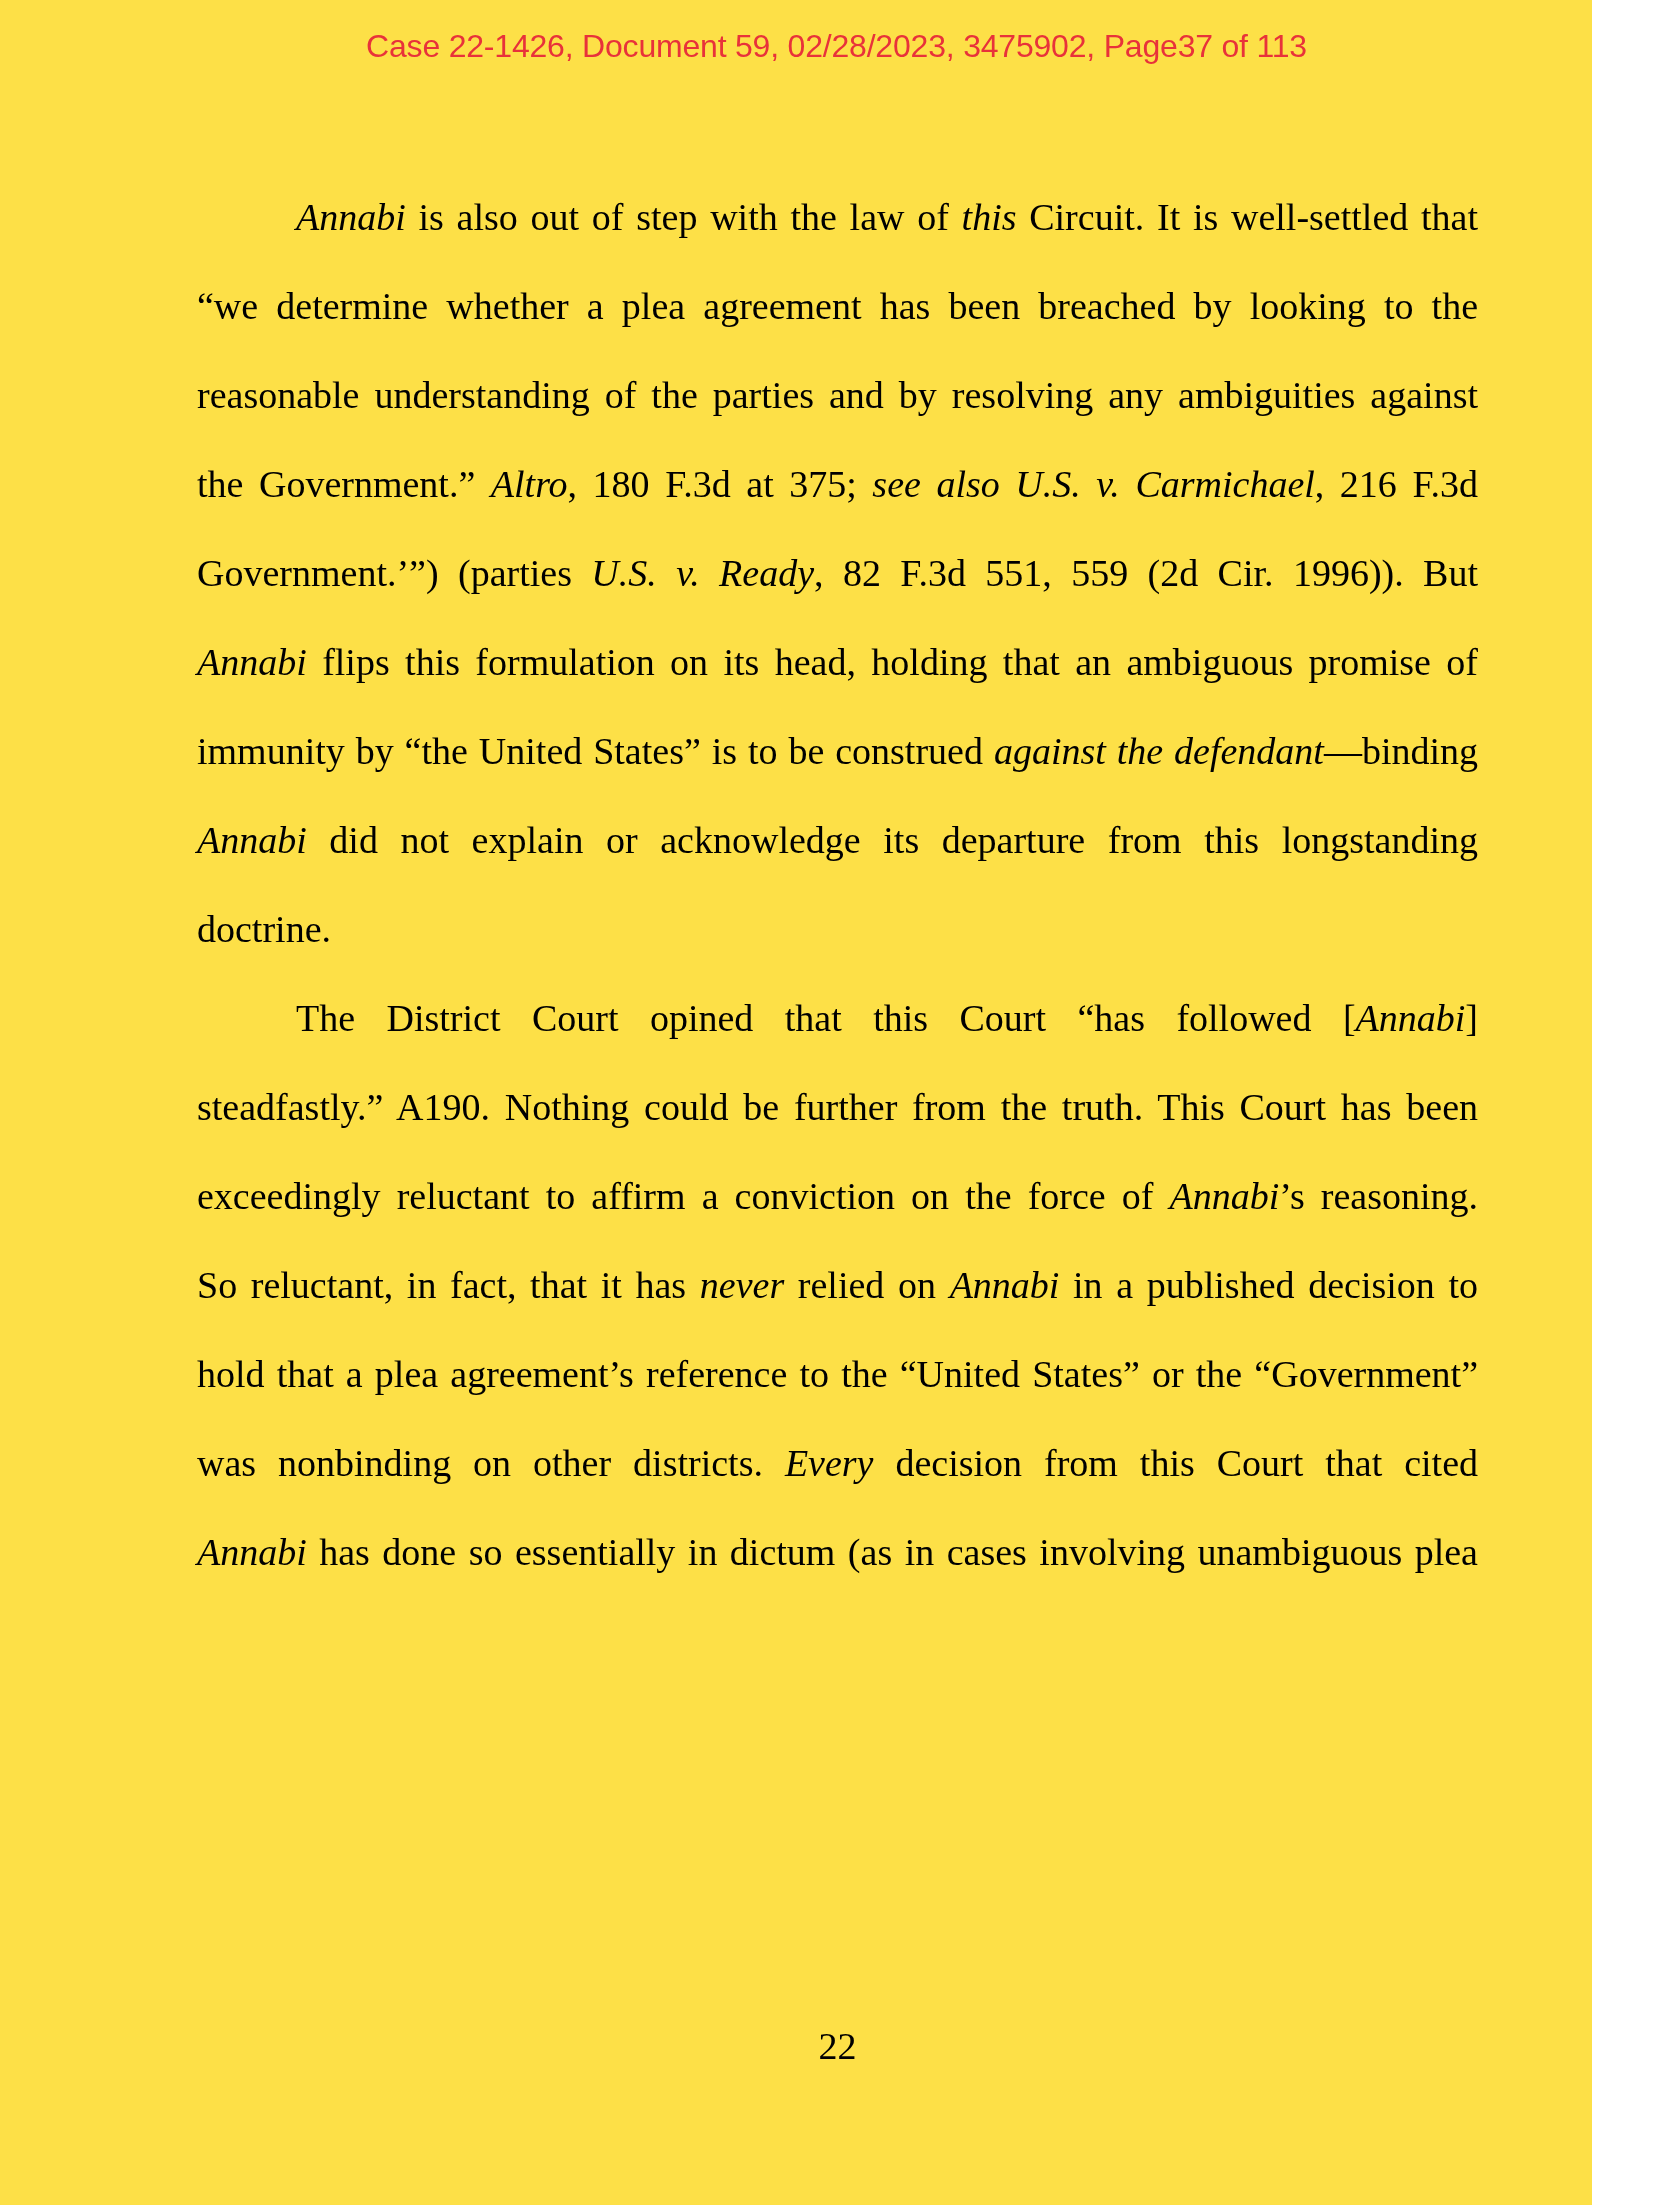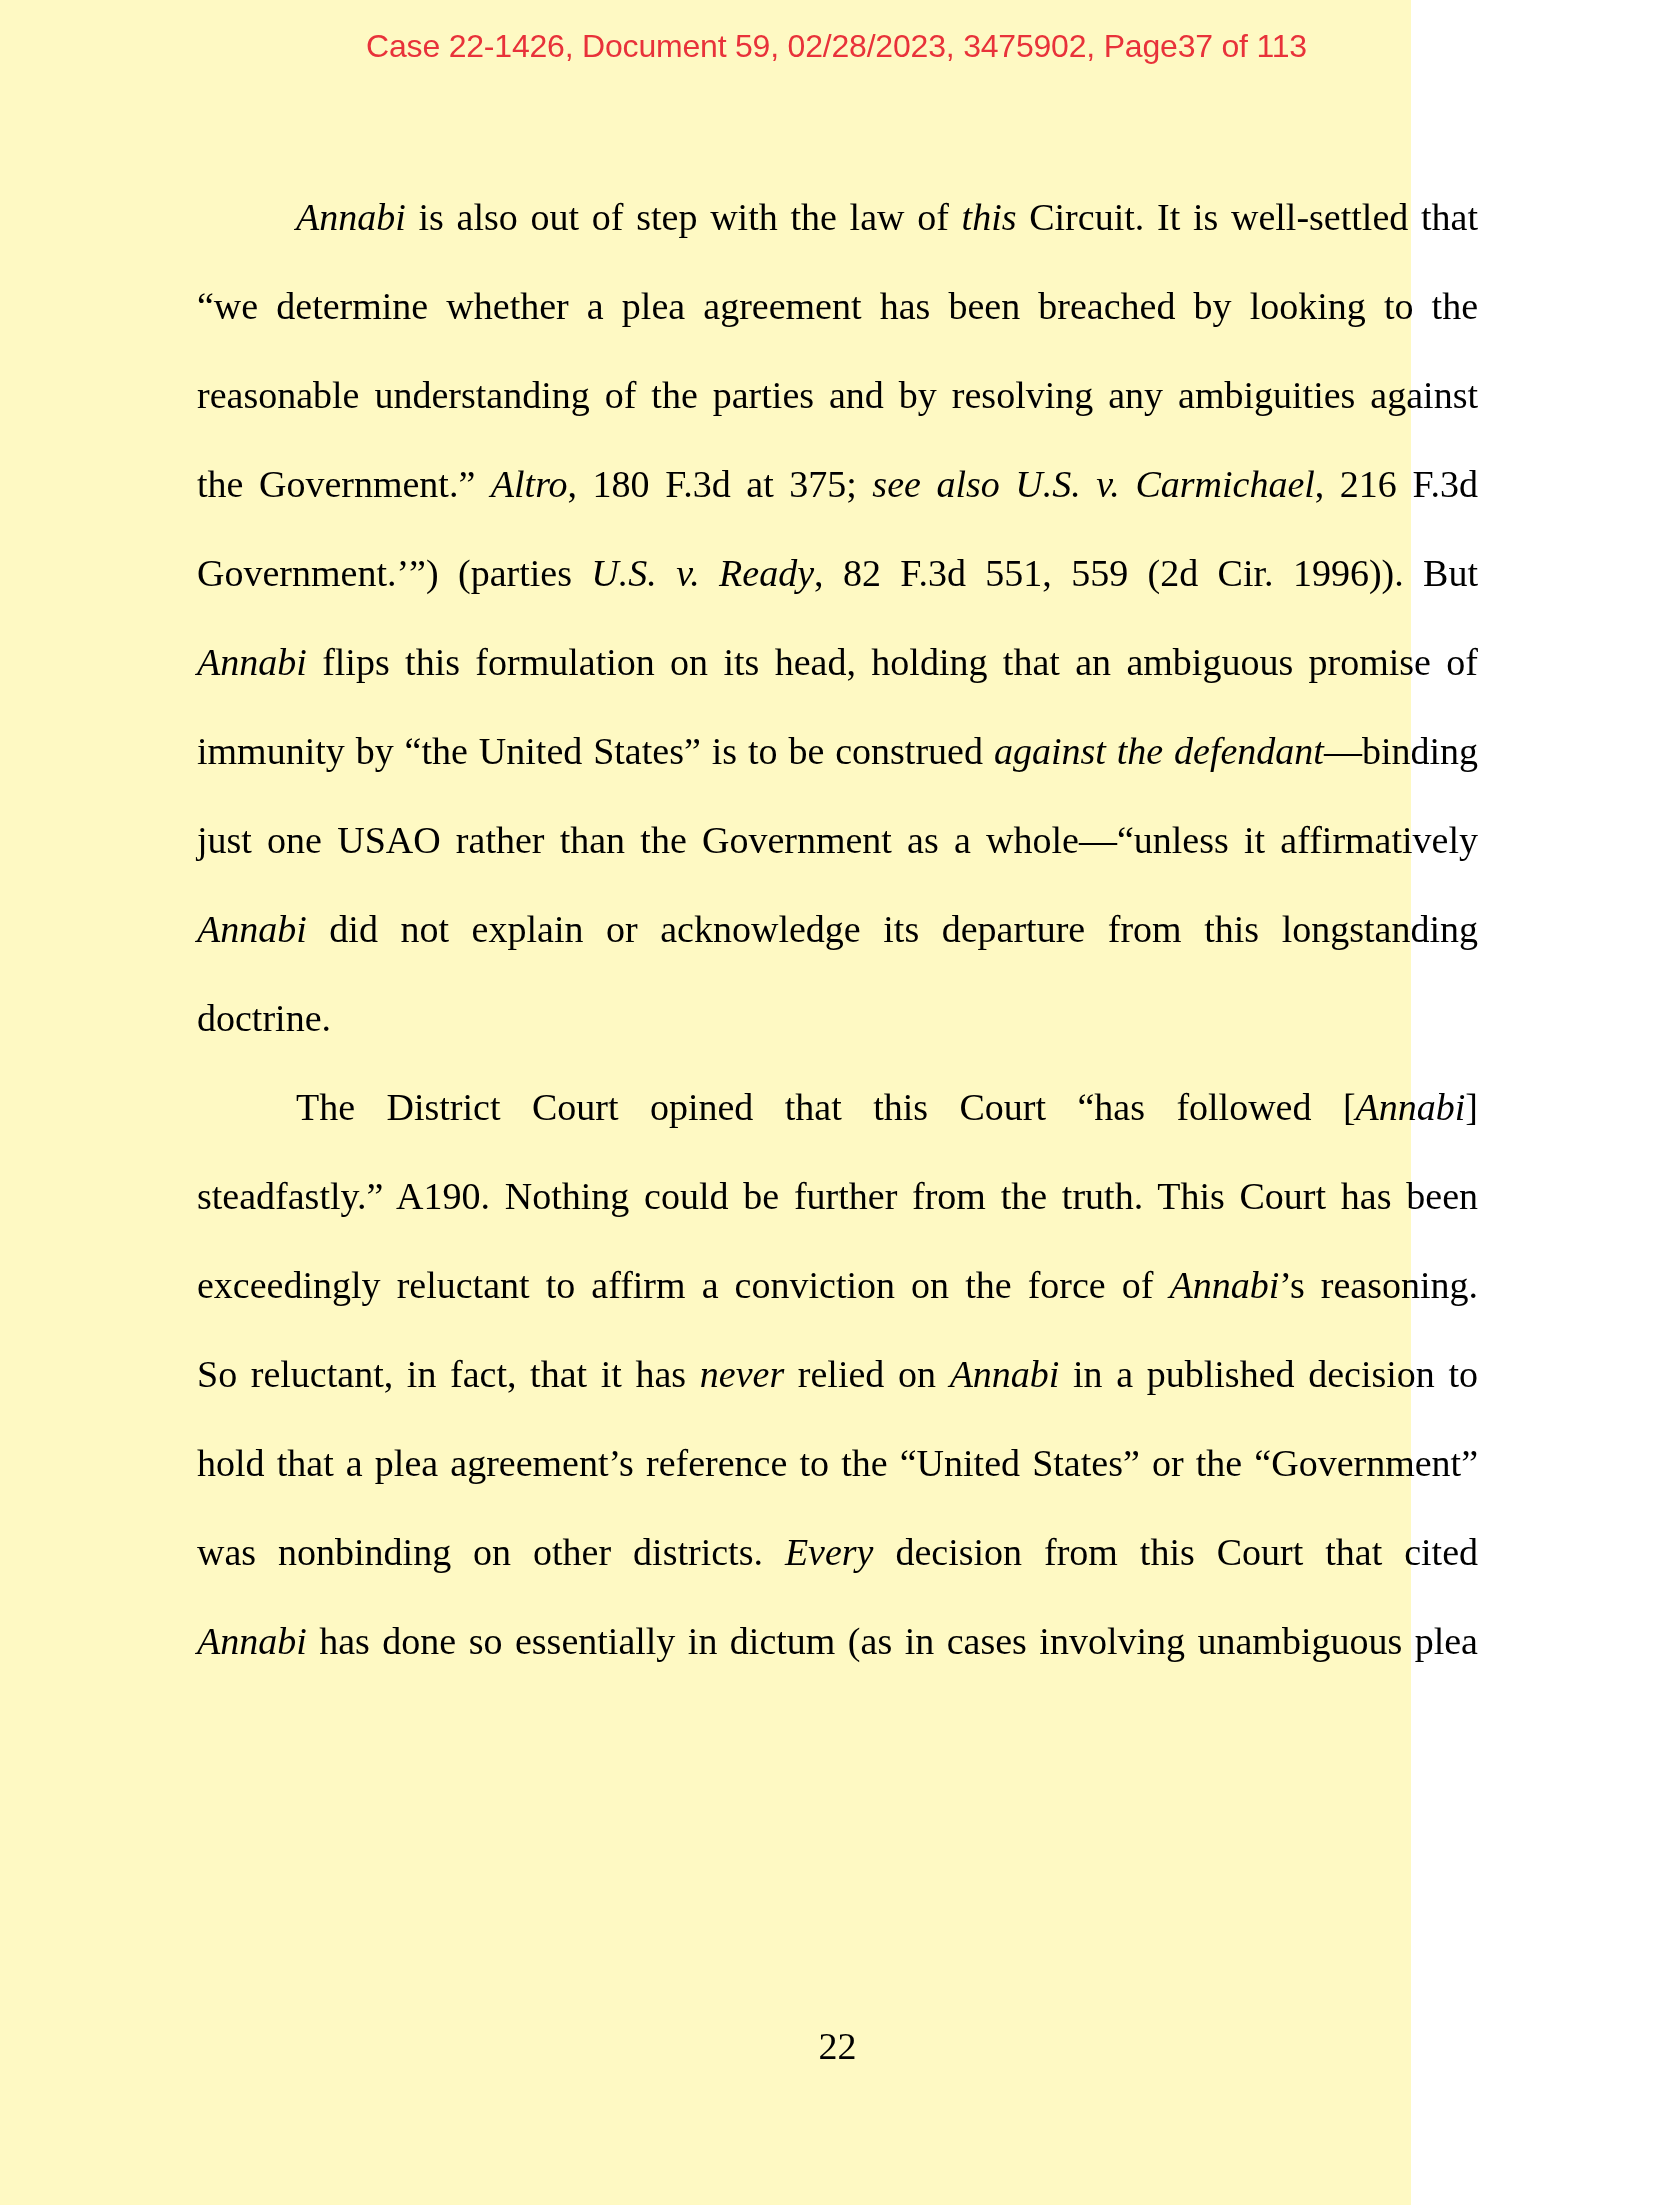--- a/index.html
+++ b/index.html
@@ -11,23 +11,23 @@
       width: 1675px;
       height: 2205px;
       position: relative;
       overflow: hidden;
       background: #ffffff;
     }
     .page {
       position: absolute;
       left: 0;
       top: 0;
-      width: 1411px;
+      width: 1592px;
       height: 2205px;
-      background: #fef9c3;
+      background: #fde047;
     }
     .case-header {
       position: absolute;
       left: 0;
       width: 1673px;
       top: 25px;
       text-align: center;
       font-family: "Liberation Sans", sans-serif;
       font-size: 32px;
       line-height: 42px;
@@ -103,21 +103,20 @@
   <div class="case-header">Case 22-1426, Document 59, 02/28/2023, 3475902, Page37 of 113</div>
 
   <div class="body-text" id="body-text">
       <div class="line indent"><span class="seg italic">Annabi</span><span class="seg"> is also out of step with the law of </span><span class="seg italic">this</span><span class="seg"> Circuit.  It is well-settled that</span></div>
       <div class="line"><span class="seg">“we determine whether a plea agreement has been breached by looking to the</span></div>
       <div class="line"><span class="seg">reasonable understanding of the parties and by resolving any ambiguities against</span></div>
       <div class="line"><span class="seg">the Government.”  </span><span class="seg italic">Altro</span><span class="seg">, 180 F.3d at 375; </span><span class="seg italic">see also U.S. v. Carmichael</span><span class="seg">, 216 F.3d</span></div>
       <div class="line"><span class="seg">Government.’”) (parties </span><span class="seg italic">U.S. v. Ready</span><span class="seg">, 82 F.3d 551, 559 (2d Cir. 1996)).  But</span></div>
       <div class="line"><span class="seg italic">Annabi</span><span class="seg"> flips this formulation on its head, holding that an ambiguous promise of</span></div>
       <div class="line"><span class="seg">immunity by “the United States” is to be construed </span><span class="seg italic">against the defendant</span><span class="seg">—binding</span></div>
-      <div class="line"><span class="seg">just one USAO rather than the Government as a whole—“unless it affirmatively</span></div>
       <div class="line"><span class="seg italic">Annabi</span><span class="seg"> did not explain or acknowledge its departure from this longstanding</span></div>
       <div class="line last"><span class="seg">doctrine.</span></div>
       <div class="line indent"><span class="seg">The District Court opined that this Court “has followed [</span><span class="seg italic">Annabi</span><span class="seg">]</span></div>
       <div class="line"><span class="seg">steadfastly.” A190.  Nothing could be further from the truth.  This Court has been</span></div>
       <div class="line"><span class="seg">exceedingly reluctant to affirm a conviction on the force of </span><span class="seg italic">Annabi</span><span class="seg">’s reasoning.</span></div>
       <div class="line"><span class="seg">So reluctant, in fact, that it has </span><span class="seg italic">never</span><span class="seg"> relied on </span><span class="seg italic">Annabi</span><span class="seg"> in a published decision to</span></div>
       <div class="line"><span class="seg">hold that a plea agreement’s reference to the “United States” or the “Government”</span></div>
       <div class="line"><span class="seg">was nonbinding on other districts.  </span><span class="seg italic">Every</span><span class="seg"> decision from this Court that cited</span></div>
       <div class="line"><span class="seg italic">Annabi</span><span class="seg"> has done so essentially in dictum (as in cases involving unambiguous plea</span></div>
     </div>

